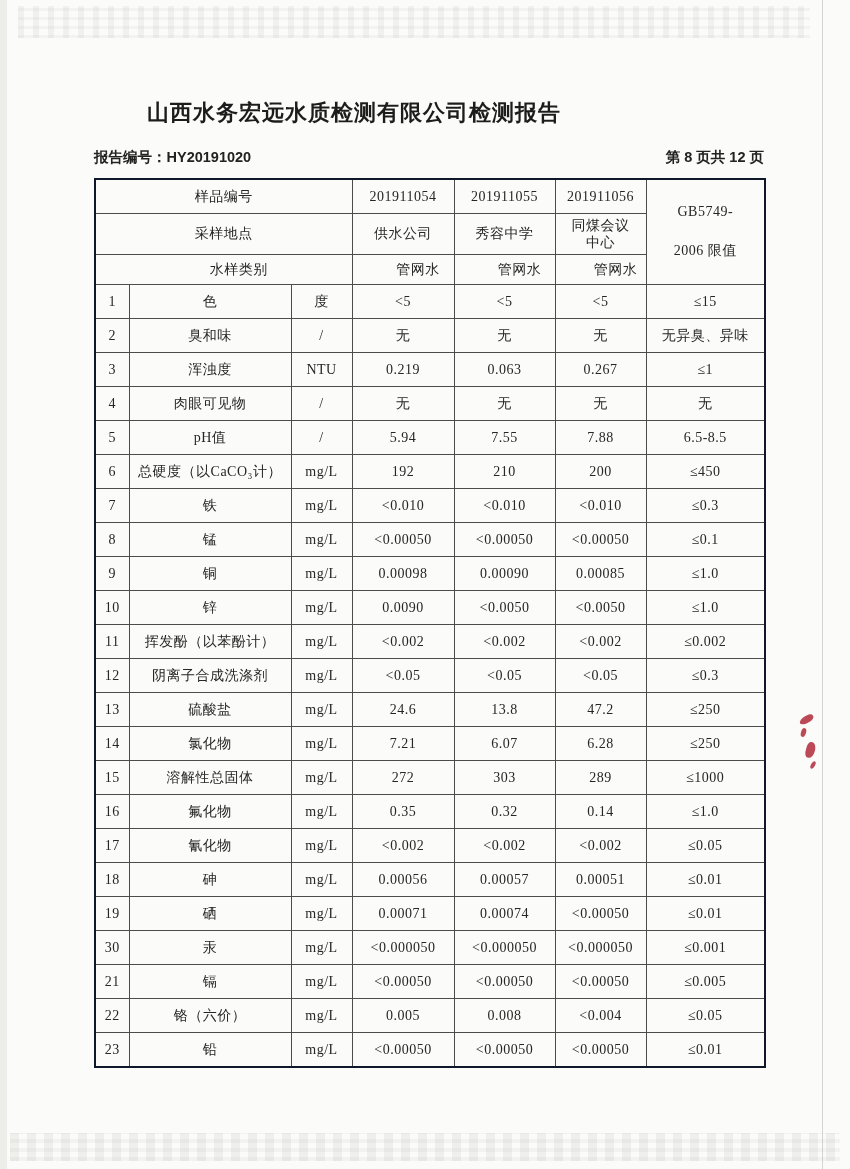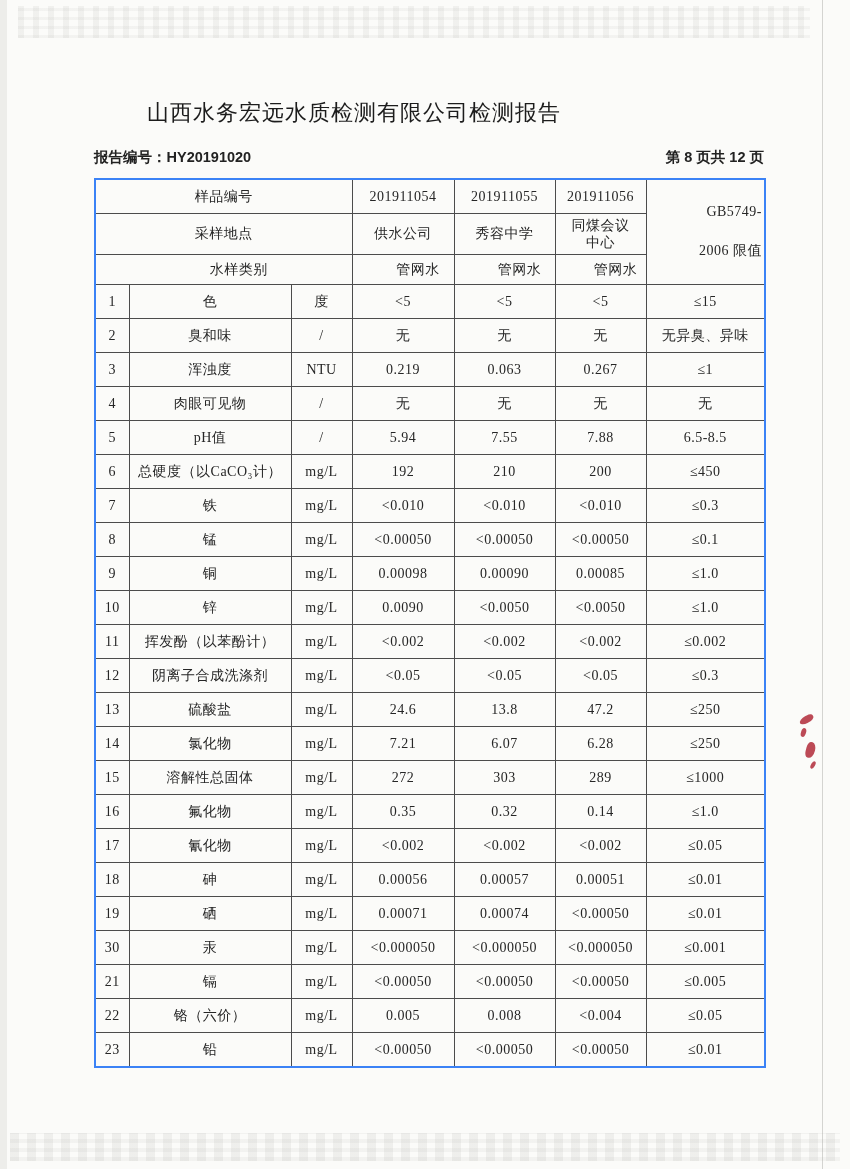--- a/index.html
+++ b/index.html
@@ -22,47 +22,47 @@
     background:
       repeating-linear-gradient(90deg, rgba(175,175,170,0.16) 0 9px, rgba(255,255,255,0) 9px 17px),
       repeating-linear-gradient(0deg, rgba(165,165,160,0.10) 0 4px, transparent 4px 9px);
   }
   .edge-right { position:absolute; top:0; bottom:0; right:27px; width:1px; background:rgba(150,150,145,0.38); }
   .edge-left  { position:absolute; top:0; bottom:0; left:0; width:7px; background:rgba(205,205,200,0.30); }
 
   .title {
     position:absolute; top:98px; left:0; width:708px;
     text-align:center; font-family:"Liberation Sans","DejaVu Sans",sans-serif;
-    font-size:22px; font-weight:normal; letter-spacing:1px; color:#1c1c1c;
+    font-size:22px; font-weight:bold; letter-spacing:1px; color:#1c1c1c;
   }
   .info-line {
     position:absolute; top:148px; left:94px; width:670px;
     display:flex; justify-content:space-between; align-items:center;
     font-family:"Liberation Sans","DejaVu Sans",sans-serif;
     font-size:14.5px; font-weight:bold; color:#222;
   }
   table.report {
     position:absolute; left:94px; top:178px;
     width:670px; border-collapse:collapse; table-layout:fixed;
-    border:2px solid #3b82f6;
+    border:2px solid #0f172a;
   }
   table.report td {
     border:1px solid #4c4c4c;
     text-align:center; vertical-align:middle;
     font-size:14px; color:#262626;
     padding:0 2px; height:33px;
     letter-spacing:0.5px;
   }
   td.hdr-label { letter-spacing:2px; }
   td.name-cell { text-align:left; padding-left:10px; letter-spacing:1px; }
   tr.hdr-row-1 td { height:33px; }
   tr.hdr-row-2 td { height:40px; line-height:1.25; }
   tr.hdr-row-3 td { height:29px;padding-left:32px; }
   td.gb-cell { font-size:14.5px; line-height:1.2; }
-  td.gb-cell .gbl { display:block;text-align:right; }
+  td.gb-cell .gbl { display:block; }
   td.gb-cell .gbl + .gbl { margin-top:22px; }
   td .small, td.small { font-size:11px; letter-spacing:0; }
   .red-mark { position:absolute; background:#b02a3a; opacity:0.85; }
   .red-mark.m1 { left:799px; top:716px; width:15px; height:7px; transform:rotate(-28deg); border-radius:60% 40% 50% 50%; }
   .red-mark.m2 { left:801px; top:728px; width:5px;  height:9px; transform:rotate(18deg);  border-radius:50%; }
   .red-mark.m3 { left:806px; top:742px; width:9px;  height:16px; transform:rotate(14deg); border-radius:45% 55% 60% 40%; }
   .red-mark.m4 { left:811px; top:761px; width:4px;  height:8px; transform:rotate(30deg);  border-radius:50%; }
 </style>
 </head>
 <body>

